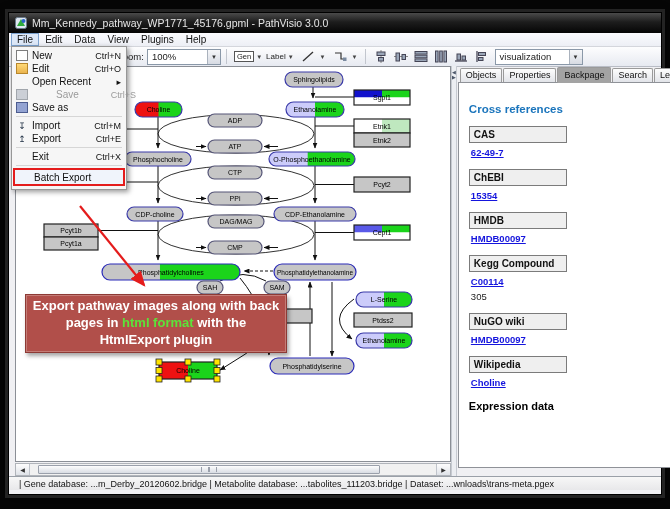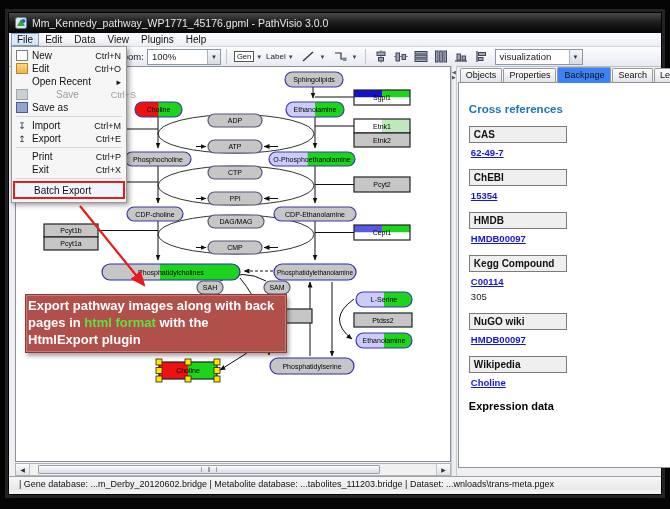--- a/index.html
+++ b/index.html
@@ -43,21 +43,21 @@
   .sb-grip{width:14px;height:5px;border-left:1px solid #9aa0ab;border-right:1px solid #9aa0ab;
            background:linear-gradient(90deg,transparent 45%,#9aa0ab 45%,#9aa0ab 55%,transparent 55%);}
   .splitter{width:8px;background:#eceef2;border-left:1px solid #c6cad1;border-right:1px solid #c6cad1;
             display:flex;flex-direction:column;align-items:center;padding-top:4px;color:#4a5568;}
   .splitter span{font-size:5px;line-height:5px;}
   
   .sidebar{flex:1;display:flex;flex-direction:column;padding:1px 3px 8px 1px;box-sizing:border-box;}
   .tabs{display:flex;align-items:flex-end;height:15px;padding-left:2px;}
   .tab{border:1px solid #9a9a9a;border-bottom:none;background:linear-gradient(#fdfdfd,#e2e4e9);
        font-size:9px;padding:1px 5px 2px;margin-right:1px;border-radius:2px 2px 0 0;color:#111;}
-  .tab.active{background:#3b82f6;padding:2px 6px 3px;position:relative;z-index:2;margin-bottom:-1px;}
+  .tab.active{background:#a3a3a3;padding:2px 6px 3px;position:relative;z-index:2;margin-bottom:-1px;}
   .sb-content{flex:1;background:#fff;border:1px solid #8f9298;padding:4px 10px;position:relative;z-index:1;}
   .xref-head{color:#1b75bc;font-weight:bold;font-size:11.5px;margin:16px 0 4px 0;}
   .sec-box{width:88px;border:1px solid #7b7b7b;background:#efefef;font-weight:bold;font-size:10px;
            padding:2px 4px;margin-top:11px;color:#111;}
   .sec-val{margin:4px 0 0 2px;font-size:9.5px;font-weight:bold;color:#1515dd;text-decoration:underline;width:max-content;}
   .sec-val.plain{color:#222;text-decoration:none;font-weight:normal;}
   .expr-head{font-weight:bold;font-size:11px;margin-top:12px;color:#000;}
   
   .statusbar{position:absolute;left:0;top:463px;width:652px;height:14px;box-sizing:border-box;
              border-top:1px solid #9aa0a8;background:linear-gradient(#f7f7f7,#e8e8ea);
@@ -73,21 +73,21 @@
   .ic-new-document{background:#fff;border:1px solid #7d7d7d;}
   .ic-open-folder{background:linear-gradient(#ffd977,#eab44e);border:1px solid #b8872c;}
   .ic-save{background:#a8b1bd;border:1px solid #5d6570;opacity:.55;}
   .ic-save-as{background:#93a3d2;border:1px solid #4d5d90;}
   .ic-import,.ic-export{color:#223246;}
   .mlabel{flex:1;}
   .mshort{margin-left:8px;font-size:9px;}
   
   .callout{position:absolute;left:9px;top:227px;width:256px;min-height:48px;z-index:30;
            background:#b14f4a;border:1px solid #8d3a35;box-shadow:2px 3px 4px rgba(0,0,0,.35),inset 0 0 0 1px #c47c76;
-           color:#fff;font-weight:bold;font-size:13px;line-height:1.3;
+           color:#fff;font-weight:bold;font-size:13px;line-height:1.3;text-align:center;
            white-space:pre-line;padding:3px 2px;}
   .callout .hl{color:#5ce23a;}
   .overlay{position:absolute;left:0;top:0;width:670px;height:509px;z-index:50;pointer-events:none;}
 </style>
 </head>
 <body>
 
 <div class="window">
 
   <div class="titlebar">
@@ -495,25 +495,20 @@
         <span class="mshort">Ctrl+M</span>
       </div>
       <div class="menu-item">
         <span class="mi ic-export">↥</span>
         <span class="mlabel">Export</span>
         <span class="mshort">Ctrl+E</span>
       </div>
       <div class="menu-sep"></div>
       <div class="menu-item">
         <span class="mi"></span>
-        <span class="mlabel">Print</span>
-        <span class="mshort">Ctrl+P</span>
-      </div>
-      <div class="menu-item">
-        <span class="mi"></span>
         <span class="mlabel">Exit</span>
         <span class="mshort">Ctrl+X</span>
       </div>
       <div class="menu-sep"></div>
       <div class="menu-item annotated">
         <span class="mi"></span>
         <span class="mlabel">Batch Export</span>
         <span class="mshort"></span>
       </div>
     </div>

